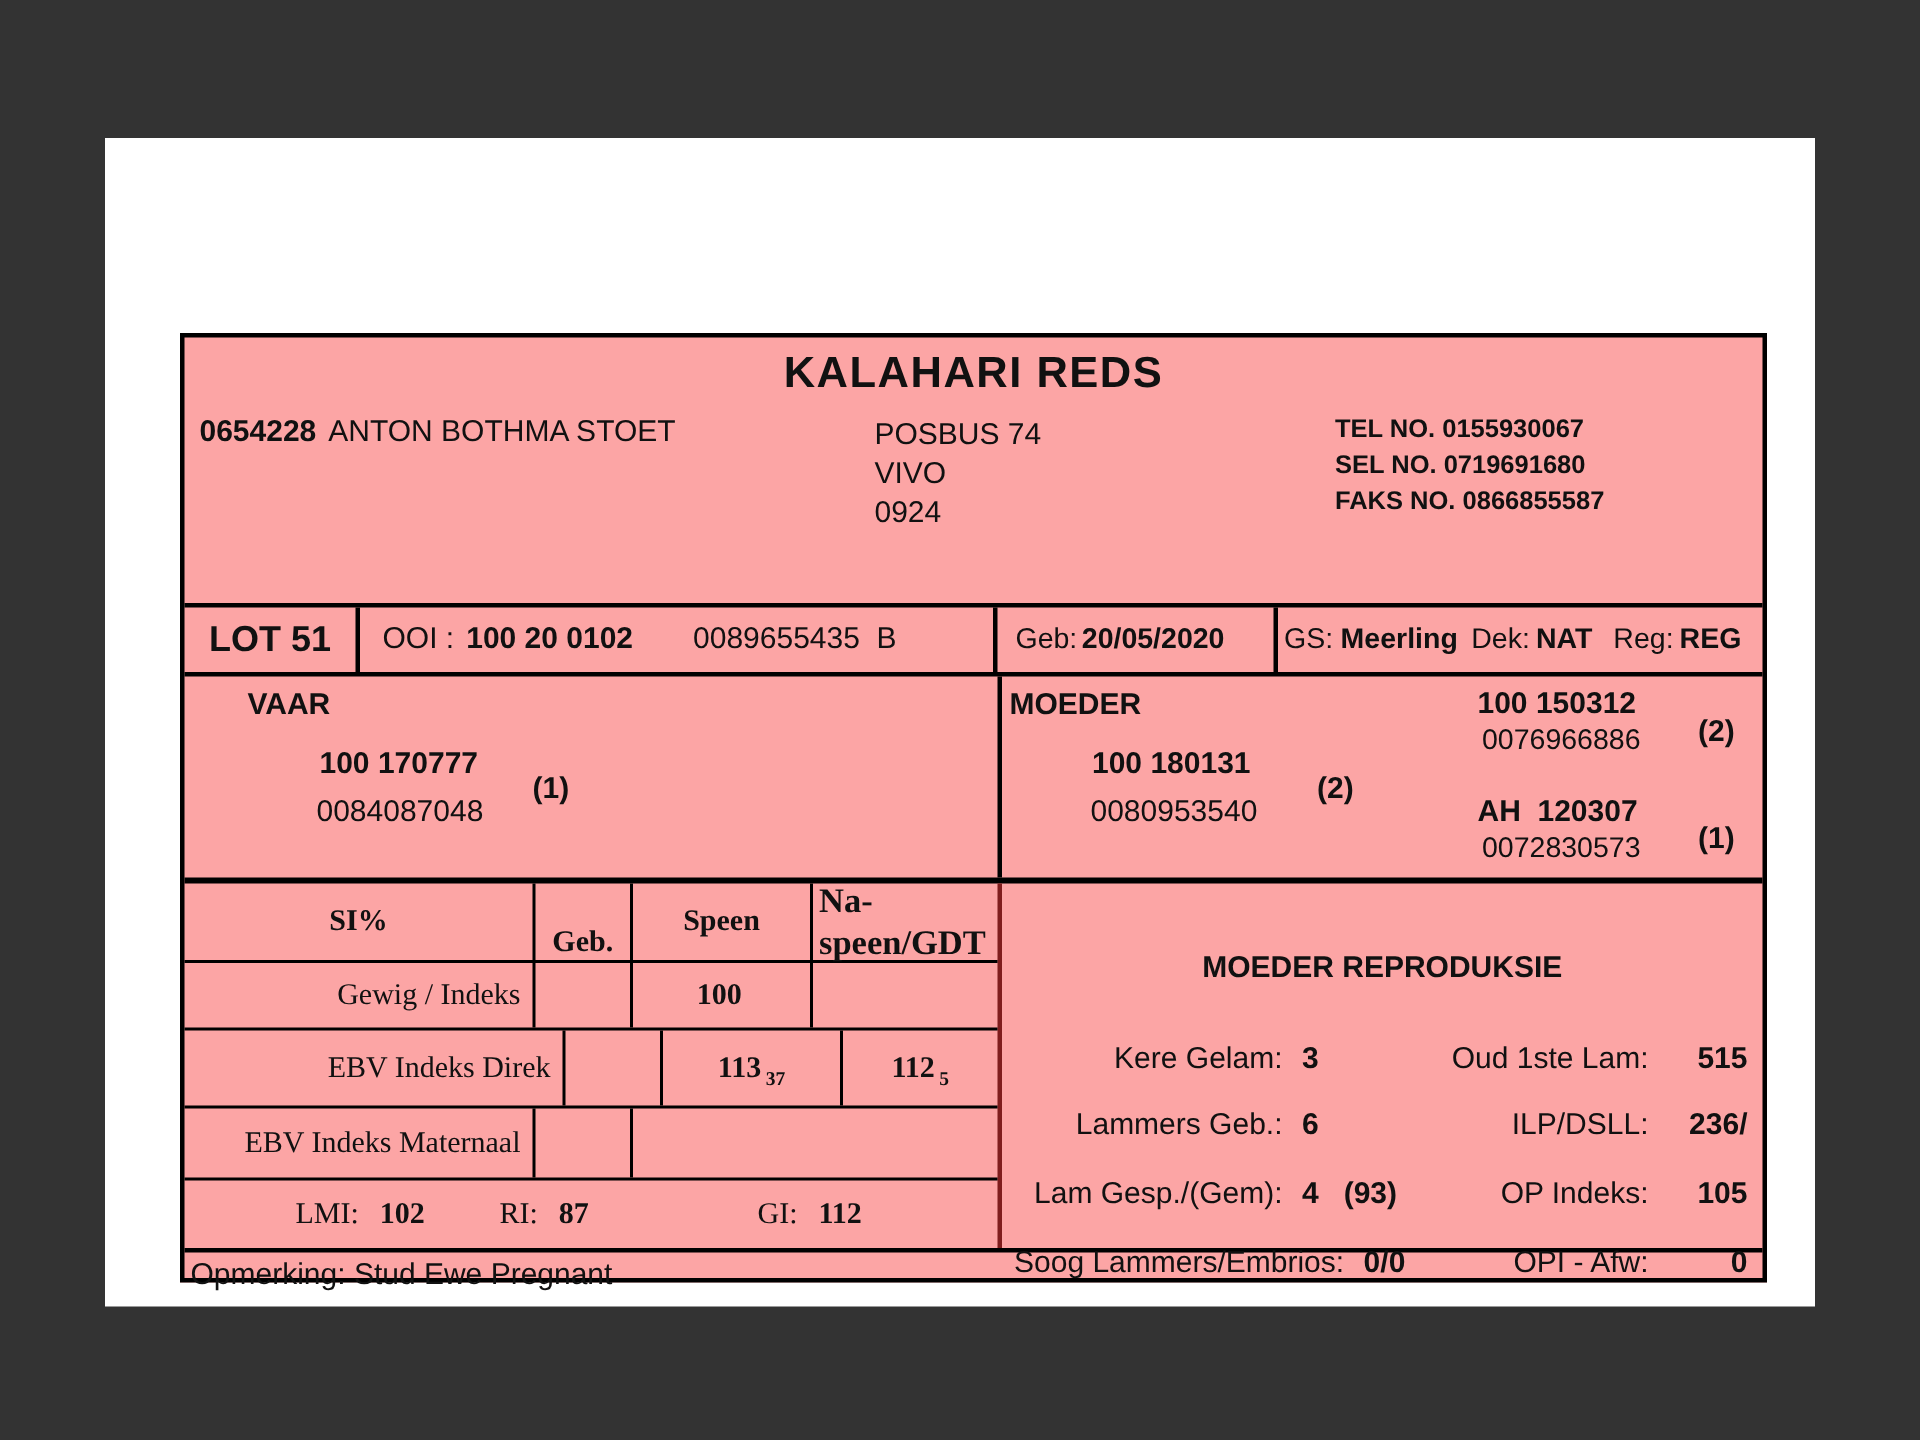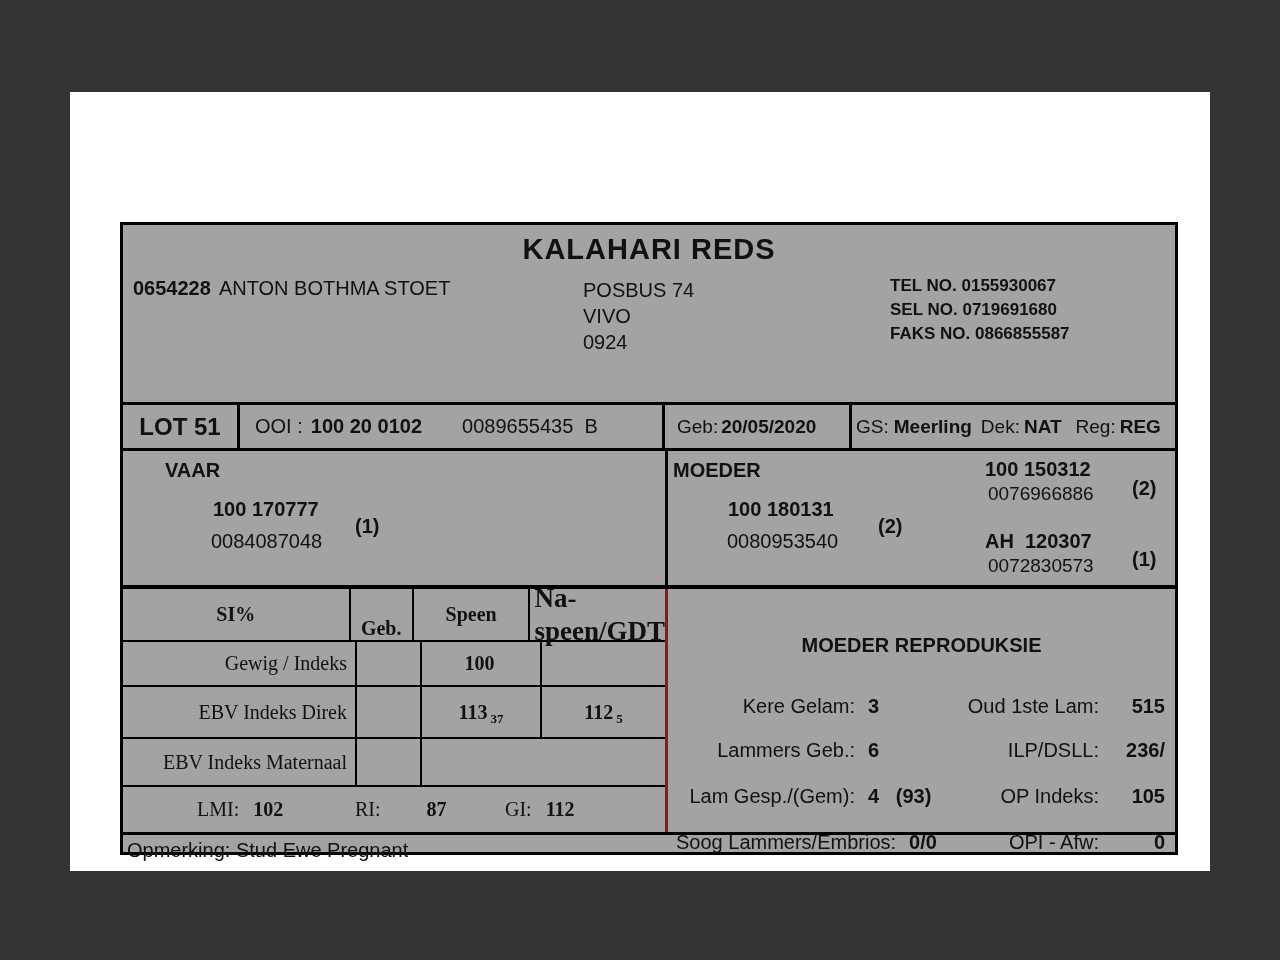--- a/index.html
+++ b/index.html
@@ -1,20 +1,20 @@
 <!DOCTYPE html>
 <html><head>
 <meta charset="utf-8">
 <style>
   * { margin:0; padding:0; box-sizing:border-box; }
   html,body { width:1280px; height:960px; }
   body { font-family:"Liberation Sans", sans-serif; color:#111; }
   .screen { position:relative; width:1280px; height:960px; background:#333333; overflow:hidden; }
   .page { position:absolute; left:70px; top:92px; width:1140px; height:779px; background:#ffffff; }
-  .doc { position:absolute; left:50px; top:130px; width:1058px; height:633px; border:3px solid #000; background:#a3a3a3; }
+  .doc { position:absolute; left:50px; top:130px; width:1058px; height:633px; border:3px solid #000; background:#fca5a5; }
 
   .b { font-weight:bold; }
   .pre { white-space:pre; }
 
   
   .sec-header { position:relative; height:177px; }
   .doc-title { position:absolute; left:0; right:0; top:8px; text-align:center; font-size:29px; font-weight:bold; letter-spacing:1px; }
   .breeder-line { position:absolute; left:10px; top:52px; font-size:20px; }
   .address-block { position:absolute; left:460px; top:52px; font-size:20px; line-height:26px; }
   .contact-block { position:absolute; left:767px; top:49px; font-size:17px; line-height:24px;font-weight:bold; }
@@ -31,35 +31,35 @@
   .sec-parents { position:relative; height:137px; border-top:3px solid #000; }
   .parents-divider { position:absolute; left:542px; top:0; bottom:0; width:3px; background:#000; }
   .abs { position:absolute; font-size:20px; }
 
   
   .sec-main { height:247px; border-top:4px solid #000; display:flex; }
   .grid { width:545px; border-right:3px solid #7f1d1d;font-family:Liberation Serif, serif; }
   .grow { display:flex; border-bottom:2px solid #000; }
   .grow.header { height:53px; font-weight:bold; }
   .grow.r1 { height:45px; }
-  .grow.r2 { height:52px; }
+  .grow.r2 { height:52px;padding-left:20px; }
   .grow.r3 { height:48px; }
   .c1 { width:234px; border-right:2px solid #000; display:flex; align-items:center; }
   .c2 { width:65px; border-right:2px solid #000; display:flex; align-items:flex-end; justify-content:center; }
   .c3 { width:120px; border-right:2px solid #000; display:flex; align-items:center; justify-content:center; }
   .c4 { flex:1; display:flex; align-items:center; justify-content:center; }
   .grow.header .c1, .grow.header .c2, .grow.header .c3 { justify-content:center; font-size:20px; }
-  .grow.header .c4 { justify-content:flex-start; padding-left:4px; font-size:27px; line-height:1.2; }
+  .grow.header .c4 { justify-content:flex-start; padding-left:4px; font-size:23px; line-height:1.2; }
   .grow .c1 .rowlabel { width:100%; text-align:right; padding-right:8px; font-size:20px; }
   .val { font-size:20px; font-weight:bold; }
   .sub { font-size:13px; font-weight:bold; position:relative; top:7px; margin-left:3px; }
   .grid-summary { position:relative; height:45px; }
   .sumpair { position:absolute; top:0; height:45px; display:flex; align-items:center; font-size:20px; }
   .sumpair .val { margin-left:14px; }
-  .sp1 { left:74px; } .sp2 { left:232px;gap:32px; } .sp3 { left:382px; }
+  .sp1 { left:74px; } .sp2 { left:210px; } .sp3 { left:382px; }
 
   
   .repro { position:relative; flex:1;margin-top:39px; }
   .repro-title { position:absolute; left:0; right:0; top:6px; text-align:center; font-size:20px; font-weight:bold; }
   .repro-row-left { position:absolute; left:8px; display:flex; align-items:baseline; font-size:20px; }
   .repro-label { min-width:179px; text-align:right; white-space:nowrap; }
   .repro-val { margin-left:13px; font-weight:bold; white-space:pre; }
   .repro-row-right { position:absolute; right:10px; display:flex; align-items:baseline; font-size:20px; }
   .repro-rval { width:66px; text-align:right; font-weight:bold; }
   .rr1 { top:67px; } .rr2 { top:111px; } .rr3 { top:157px; } .rr4 { top:203px; }

